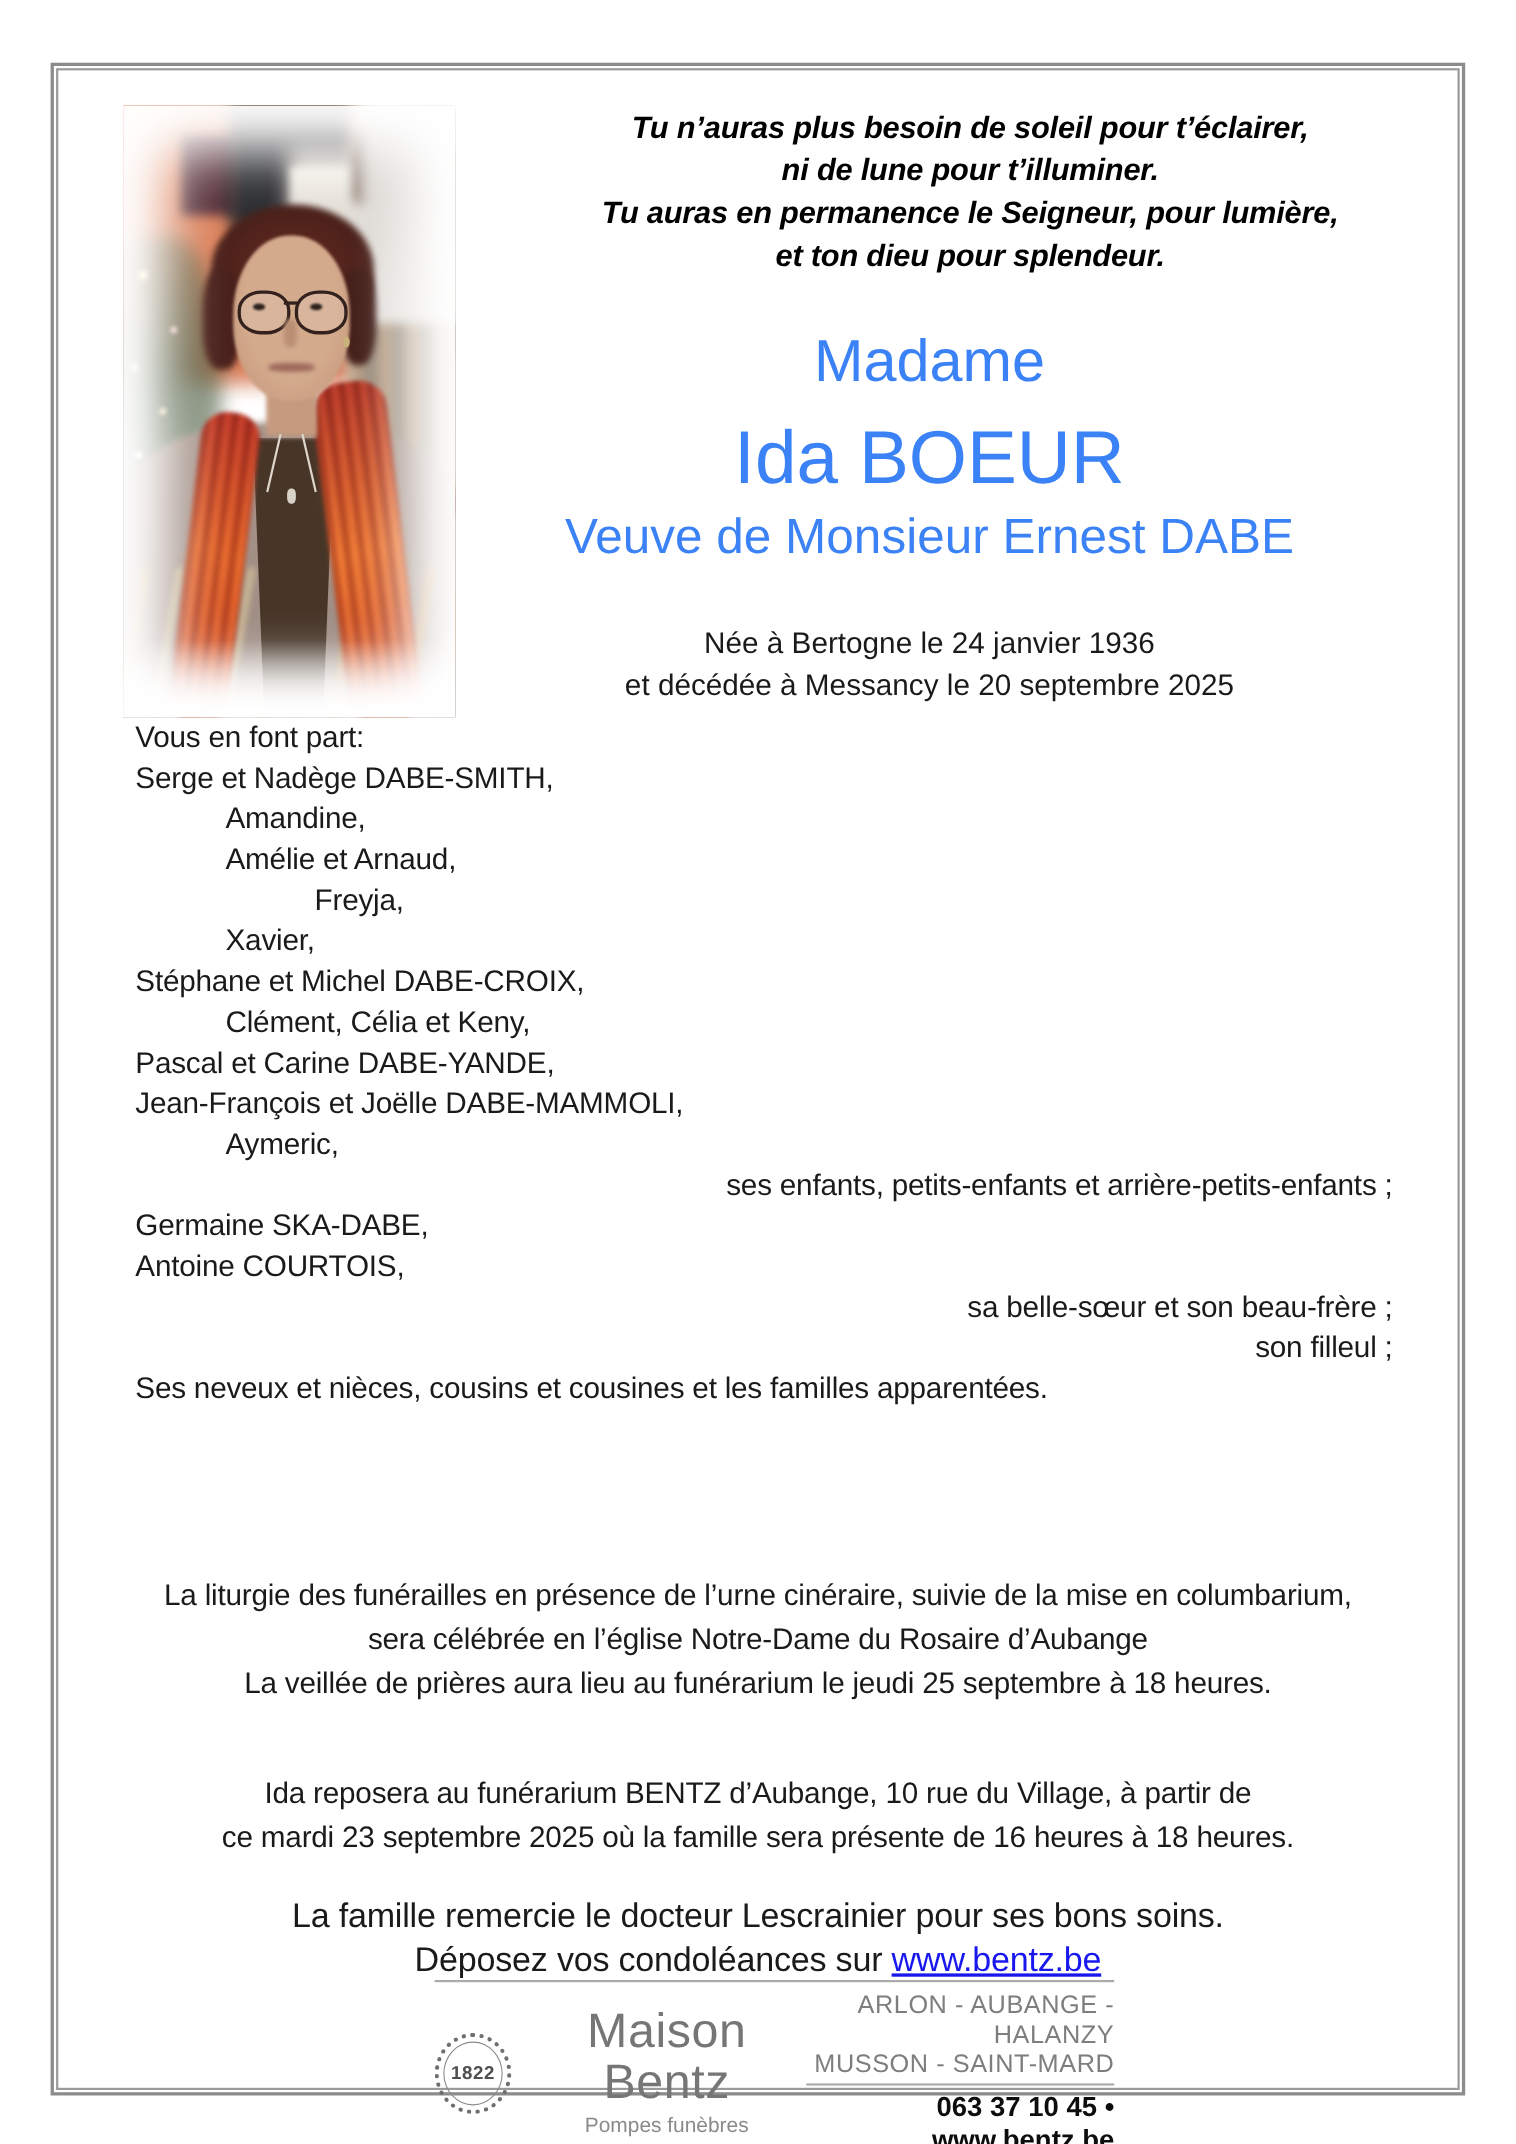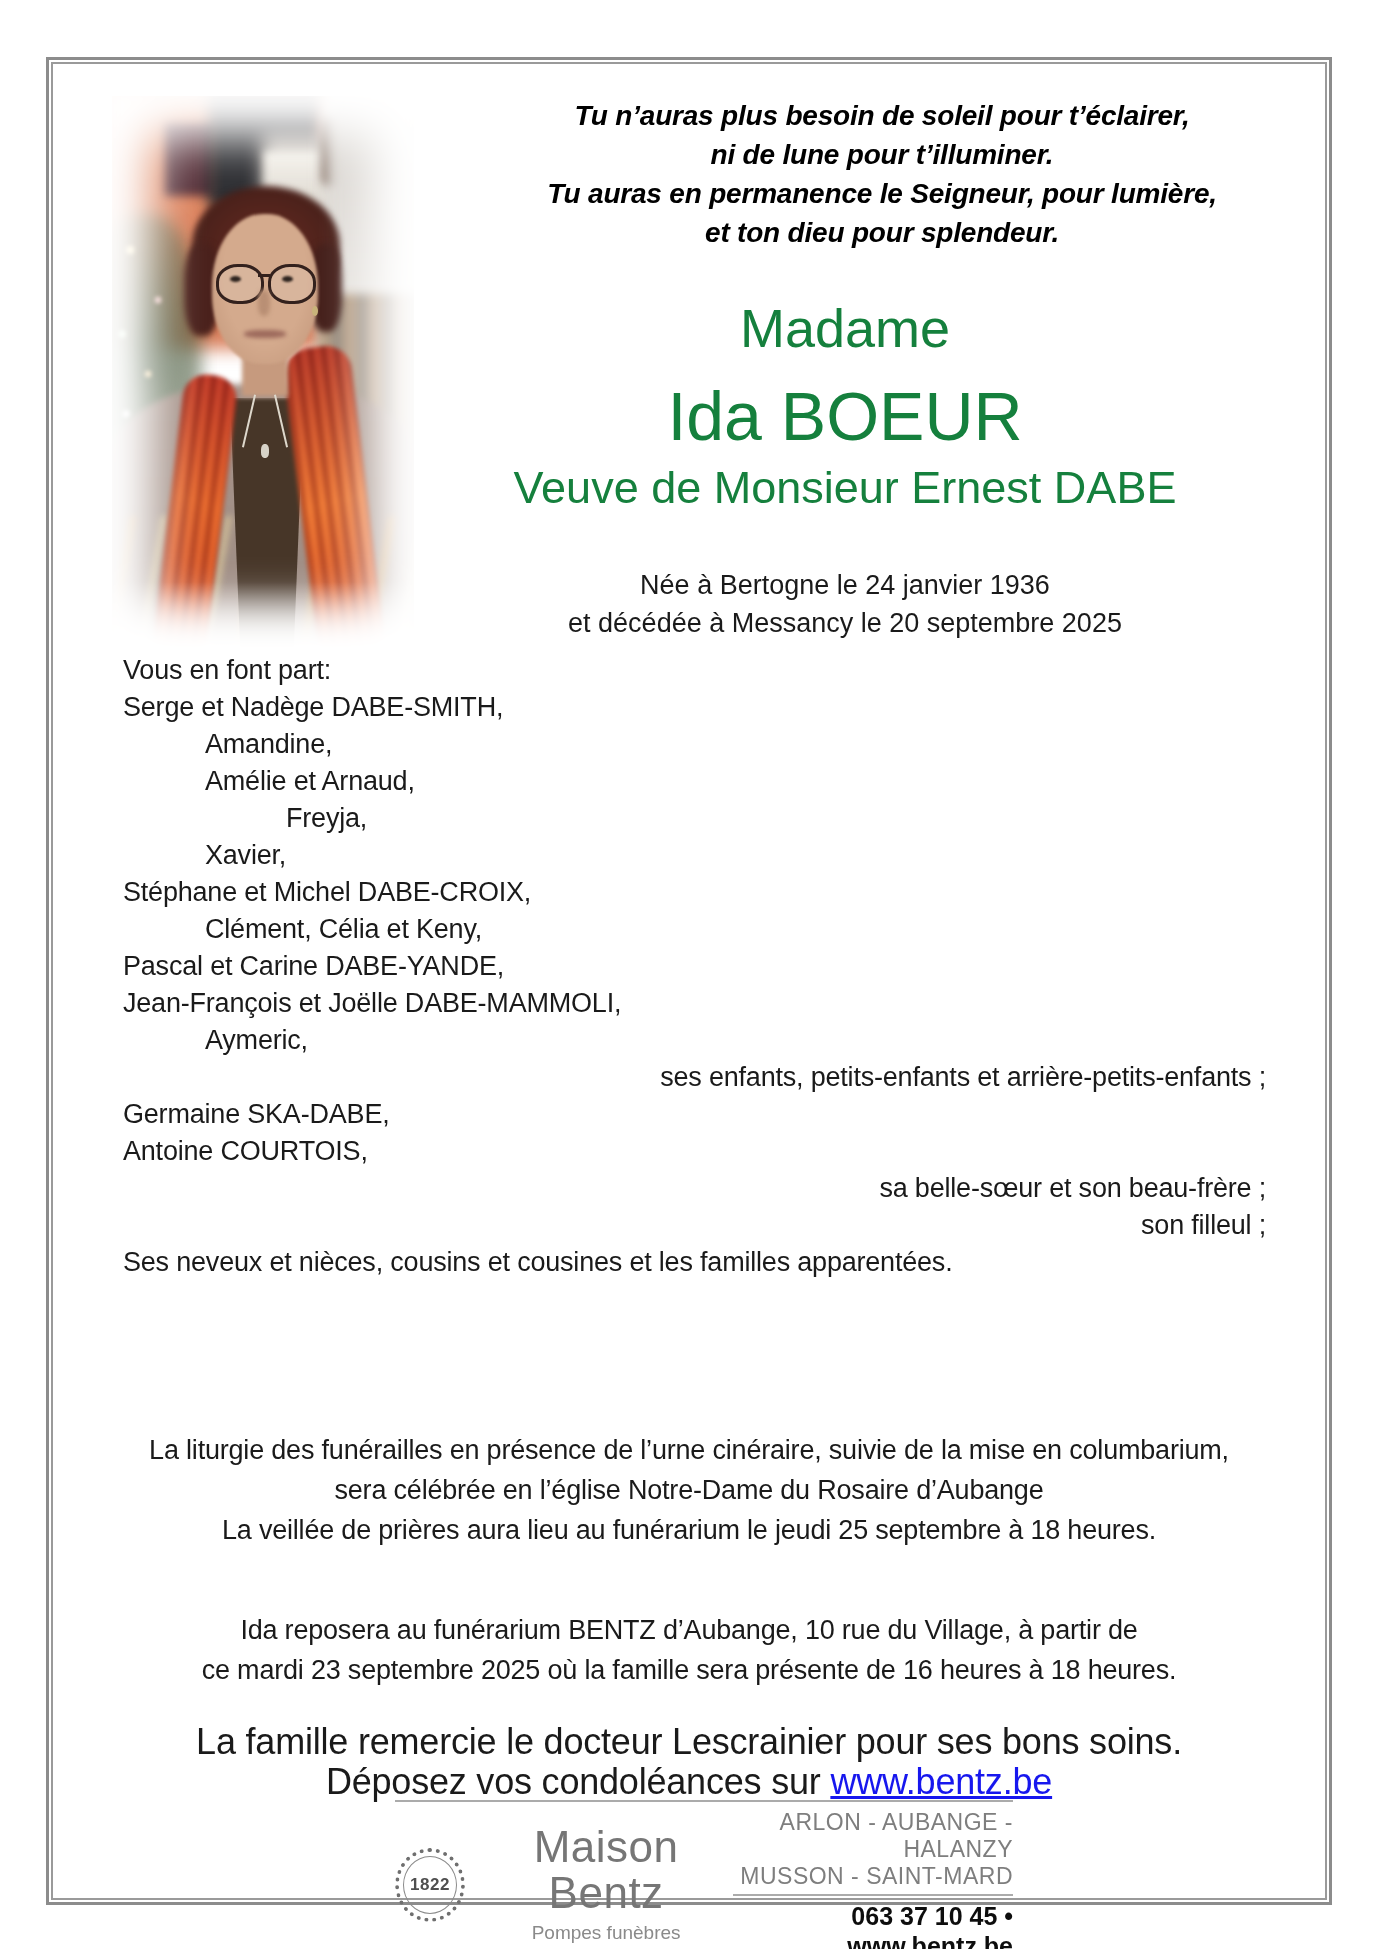--- a/index.html
+++ b/index.html
@@ -54,37 +54,37 @@
   .ph-earring{left:200px;top:210px;width:6px;height:10px;background:#c9b37a;border-radius:50%;}
   .ph-chain{top:298px;width:2px;height:54px;background:#ded8cc;}
   .ph-chain.l{left:136px;transform:rotate(13deg);} .ph-chain.r{left:168px;transform:rotate(-13deg);}
   .ph-pendant{left:149px;top:348px;width:8px;height:14px;background:#d8d3c8;border-radius:40%;}
   .ph-fade-bottom{left:0;bottom:0;width:100%;height:70px;background:linear-gradient(rgba(255,255,255,0),#fff);}
   .photo::after{content:"";position:absolute;inset:0;box-shadow:inset 0 0 48px 42px #fff;pointer-events:none;}
 
   
   .quote{position:absolute;top:96px;right:106px;width:780px;text-align:center;
          font-size:28px;line-height:39px;font-weight:bold;font-style:italic;color:#000;letter-spacing:-0.2px;}
-  .titles{position:absolute;left:360px;width:970px;top:298px;text-align:center;color:#15803d;}
+  .titles{position:absolute;left:360px;width:970px;top:298px;text-align:center;color:#3b82f6;}
   .salutation{font-size:54px;line-height:60px;}
   .deceased-name{font-size:68px;line-height:76px;margin-top:20px;}
   .widow-line{font-size:45px;line-height:52px;margin-top:8px;}
   .life-dates{position:absolute;left:360px;width:970px;top:566px;text-align:center;
               font-size:27px;line-height:38px;}
   .family{position:absolute;left:123px;right:112px;top:652px;font-size:27px;line-height:37px;letter-spacing:-0.2px;}
   .family-line.ind1{padding-left:82px;}
   .family-line.ind2{padding-left:163px;}
   .family-line.right{text-align:right;}
   .ceremony{position:absolute;left:66px;right:66px;top:1430px;text-align:center;
             font-size:27px;line-height:40px;letter-spacing:-0.2px;}
   .ceremony-line.bold{font-weight:bold;}
   .repose{position:absolute;left:66px;right:66px;top:1610px;text-align:center;
           font-size:27px;line-height:40px;letter-spacing:-0.2px;}
   .thanks{position:absolute;left:66px;right:66px;top:1722px;text-align:center;
-          font-size:36px;line-height:40px;letter-spacing:-0.2px;}
+          font-size:31px;line-height:40px;letter-spacing:-0.2px;}
   .link{color:#1717ee;text-decoration:underline;cursor:pointer;}
 
   
   .brand{position:absolute;left:395px;top:1800px;width:618px;}
   .brand-topline{border-top:2px solid #ababab;margin-bottom:7px;}
   .brand-row{display:flex;align-items:center;}
   .wreath{flex:0 0 auto;width:70px;height:74px;border:4px dotted #6f6f6f;border-radius:50%;
           box-sizing:border-box;display:flex;align-items:center;justify-content:center;position:relative;}
   .wreath::before{content:"";position:absolute;inset:4px;border:1px solid #8a8a8a;border-radius:50%;}
   .wreath-year{font-size:17px;color:#4f4f4f;letter-spacing:0.5px;font-weight:bold;}

